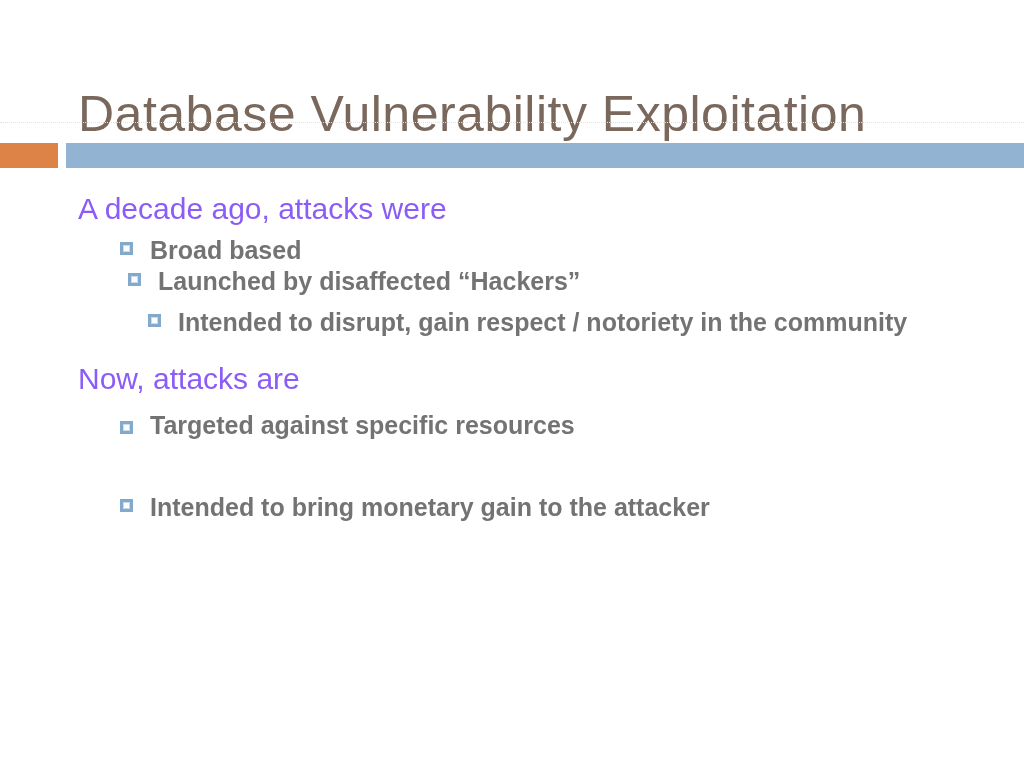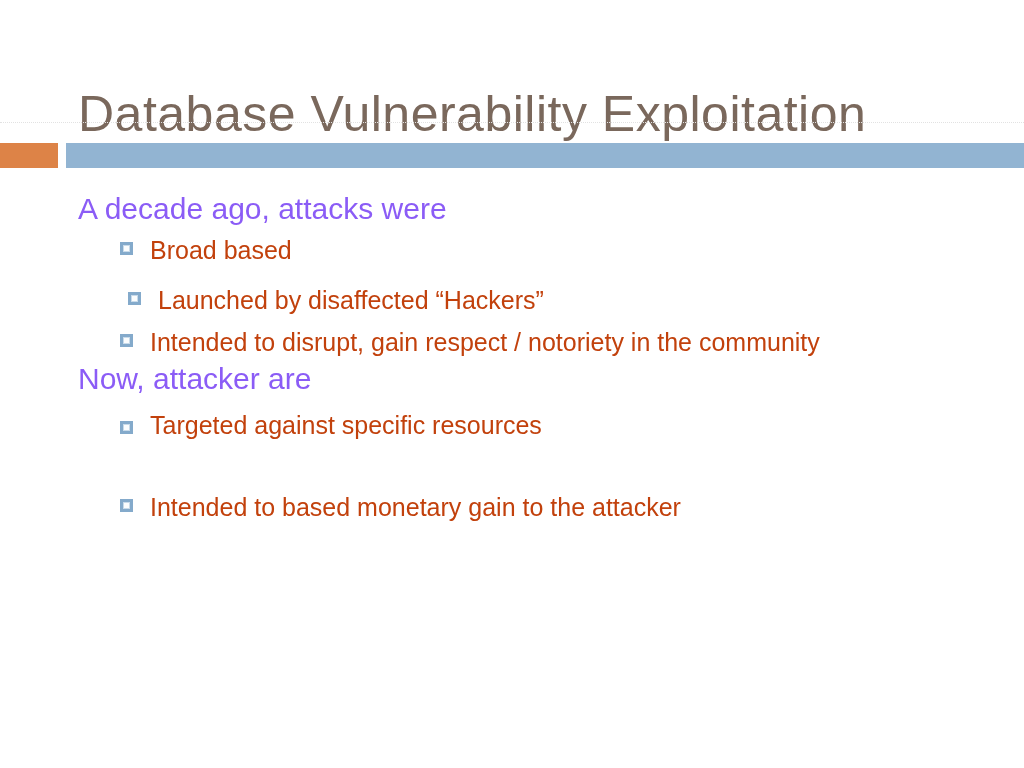--- a/index.html
+++ b/index.html
@@ -82,25 +82,26 @@
     height: 7px;
     margin-top: 4px;
     border: 3px solid #84AACB;
     background: #fbfdfe;
     box-shadow: inset 0 0 0 1px #c9dbea;
   }
   .bullet-row .bullet-text {
     margin-left: 17px;
     font-size: 25px;
     line-height: 25px;
-    color: #c2410c;
+    color: #737373;
+    font-weight: bold;
   }
   .b1-1 { top: 238px; }
-  .b1-2 { top: 288px; padding-left: 8px; }
-  .b1-3 { top: 330px; }
+  .b1-2 { top: 269px; padding-left: 8px; }
+  .b1-3 { top: 310px; margin-left: 28px; }
   .b2-1 { top: 413px; align-items: center; }
   .b2-2 { top: 455px; }
   .b2-3 { top: 495px; }
 </style>
 </head>
 <body>
 
 <div class="slide">
 
   <h1 class="slide-title">Database Vulnerability Exploitation</h1>
@@ -118,24 +119,24 @@
   </div>
   <div class="bullet-row b1-2">
     <span class="marker"></span>
     <span class="bullet-text">Launched by disaffected “Hackers”</span>
   </div>
   <div class="bullet-row b1-3">
     <span class="marker"></span>
     <span class="bullet-text">Intended to disrupt, gain respect / notoriety in the community</span>
   </div>
 
-  <div class="section-heading heading-2">Now, attacker are</div>
+  <div class="section-heading heading-2">Now, attacks are</div>
 
   <div class="bullet-row b2-1">
     <span class="marker"></span>
     <span class="bullet-text">Targeted against specific resources</span>
   </div>
   <div class="bullet-row b2-3">
     <span class="marker"></span>
-    <span class="bullet-text">Intended to based monetary gain to the attacker</span>
+    <span class="bullet-text">Intended to bring monetary gain to the attacker</span>
   </div>
 
 </div>
 
 </body></html>

